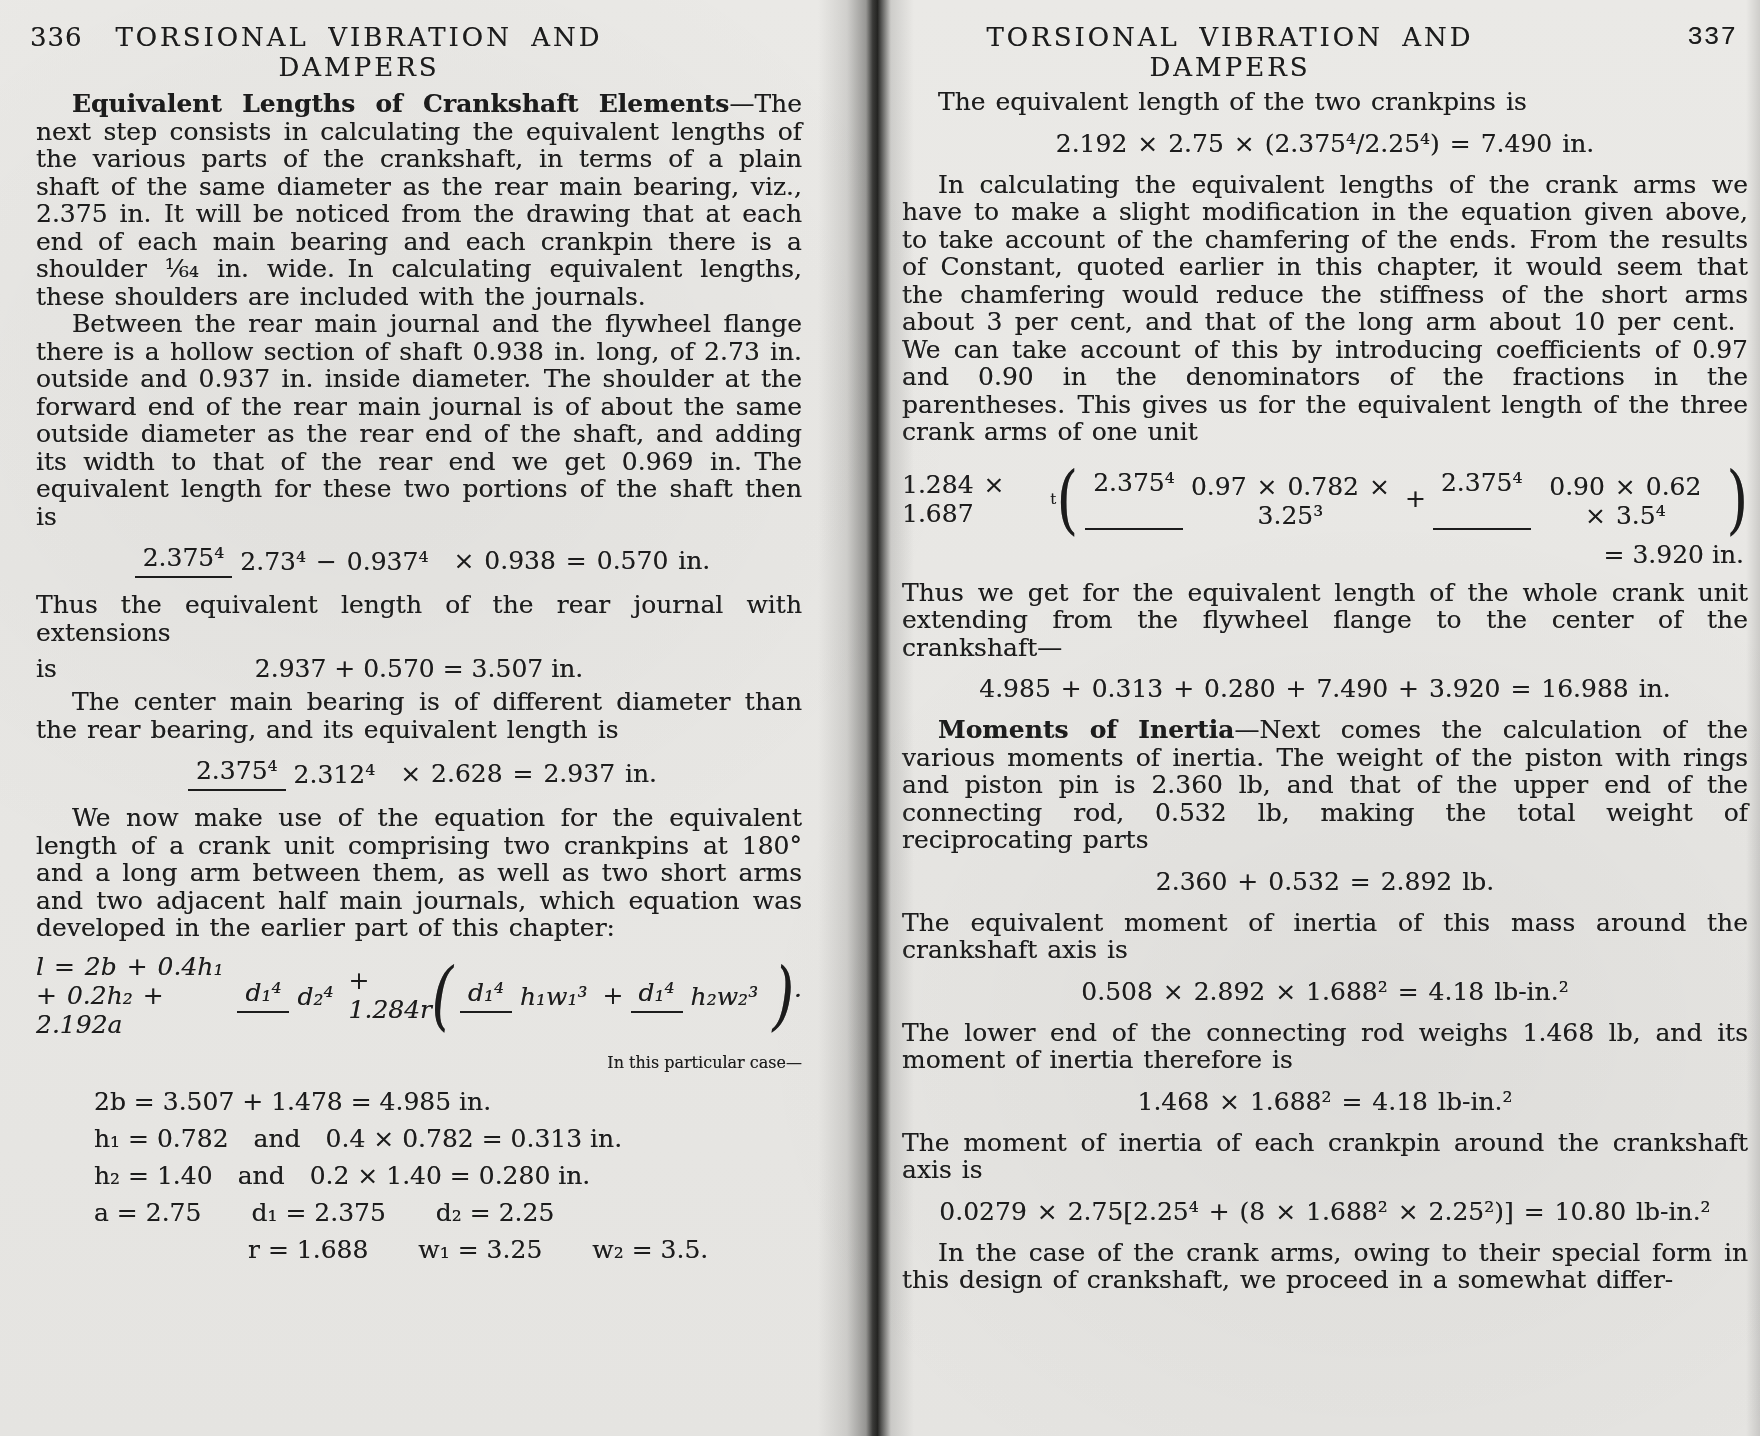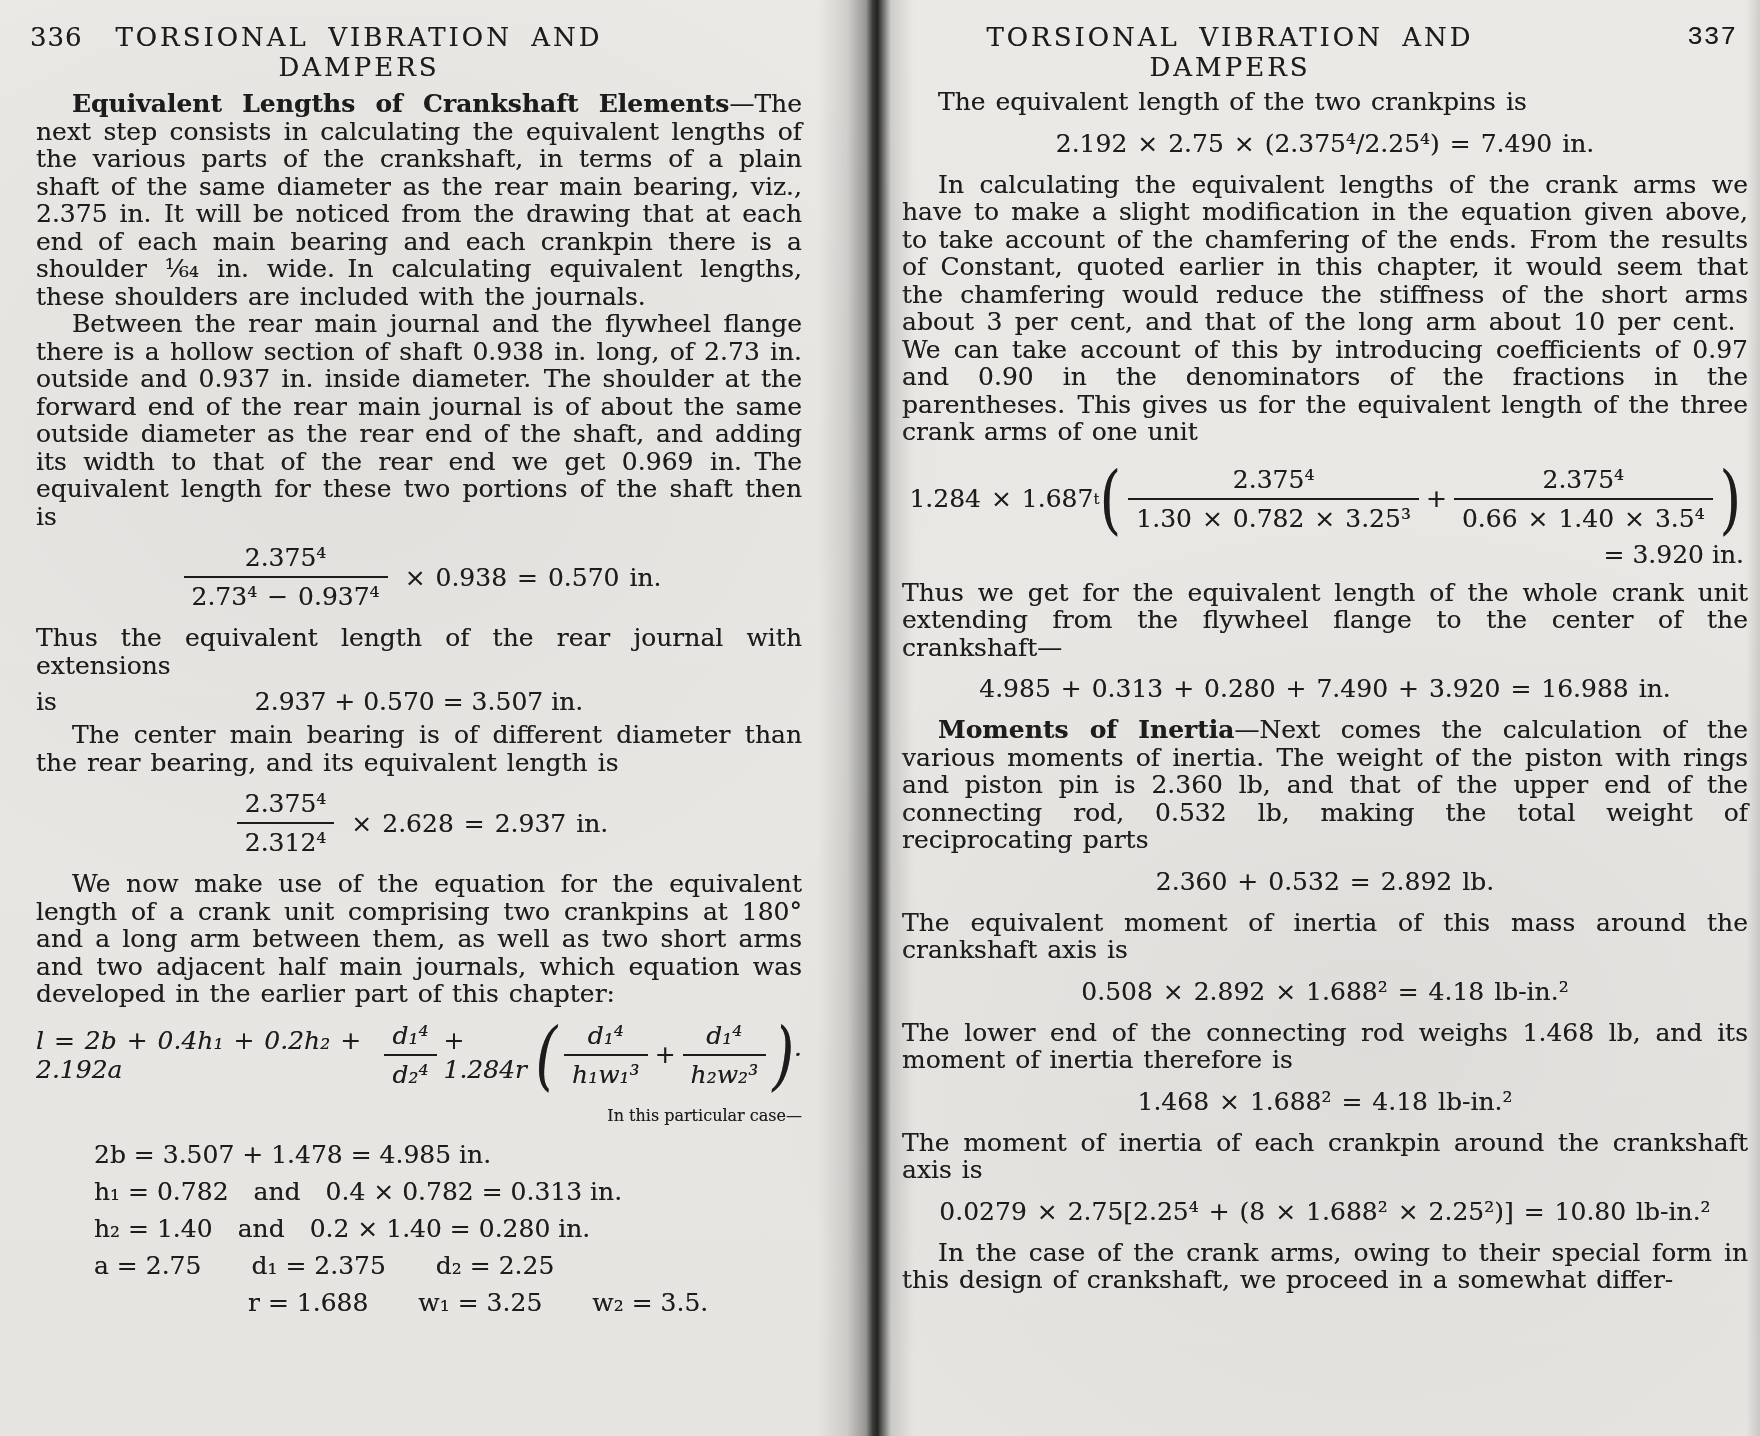--- a/index.html
+++ b/index.html
@@ -26,21 +26,21 @@
   .page-right .runtitle{padding-right:190px;}
 
   p{margin:0; font-size:25px; line-height:27.5px; text-align:justify; word-spacing:2px;}
   p.indent{text-indent:36px;}
   p.noindent{text-indent:0;}
   .lead-bold{font-weight:bold;}
 
   .eq{display:flex; justify-content:center; align-items:center; font-size:25px; margin:13px 0; word-spacing:2px;}
   .eq-plain{text-align:center; font-size:25px; margin:13px 0; word-spacing:2px;}
   .eq-italic{font-style:italic;}
-  .frac{display:inline-flex; flex-direction:column; text-align:center; margin:0 7px; vertical-align:middle;}
+  .frac{display:inline-flex; flex-direction:row; text-align:center; margin:0 7px; vertical-align:middle;}
   .frac .num{display:block; padding:0 8px 4px; border-bottom:2px solid #1c1c1c;}
   .frac .den{display:block; padding:4px 8px 0;}
   .paren{font-size:74px; line-height:1; font-weight:200; transform:scaleX(0.75); margin:0 -4px; align-self:center;}
   .eq .tail{margin-left:10px;}
   .ssub{font-size:15px; vertical-align:sub; margin-right:1px;}
 
   .is-line{position:relative; margin:8px 0 2px; font-size:25px; height:32px;}
   .is-word{position:absolute; left:0; top:0;}
   .is-center{text-align:center;}
 
@@ -141,26 +141,26 @@
     <div class="eq-plain">2.192 × 2.75 × (2.375⁴/2.25⁴) = 7.490 in.</div>
 
     <p class="indent">In calculating the equivalent lengths of the crank arms we have to make a slight modification in the equation given above, to take account of the chamfering of the ends. From the results of Constant, quoted earlier in this chapter, it would seem that the chamfering would reduce the stiffness of the short arms about 3 per cent, and that of the long arm about 10 per cent. We can take account of this by introducing coefficients of 0.97 and 0.90 in the denominators of the fractions in the parentheses. This gives us for the equivalent length of the three crank arms of one unit</p>
 
     <div class="eq eq-big">
       <span>1.284 × 1.687</span>
         <span class="ssub">t</span>
       <span class="paren">(</span>
       <span class="frac">
         <span class="num">2.375⁴</span>
-        <span class="den">1.30 × 0.782 × 3.25³</span>
+        <span class="den">0.97 × 0.782 × 3.25³</span>
       </span>
       <span>+</span>
       <span class="frac">
         <span class="num">2.375⁴</span>
-        <span class="den">0.66 × 1.40 × 3.5⁴</span>
+        <span class="den">0.90 × 0.62 × 3.5⁴</span>
       </span>
       <span class="paren">)</span>
     </div>
     <div class="eq-result">= 3.920 in.</div>
 
     <p class="noindent">Thus we get for the equivalent length of the whole crank unit extending from the flywheel flange to the center of the crankshaft—</p>
     <div class="eq-plain">4.985 + 0.313 + 0.280 + 7.490 + 3.920 = 16.988 in.</div>
 
     <p class="indent"><span class="lead-bold">Moments of Inertia</span><span>—Next comes the calculation of the various moments of inertia. The weight of the piston with rings and piston pin is 2.360 lb, and that of the upper end of the connecting rod, 0.532 lb, making the total weight of reciprocating parts</span></p>
     <div class="eq-plain">2.360 + 0.532 = 2.892 lb.</div>

